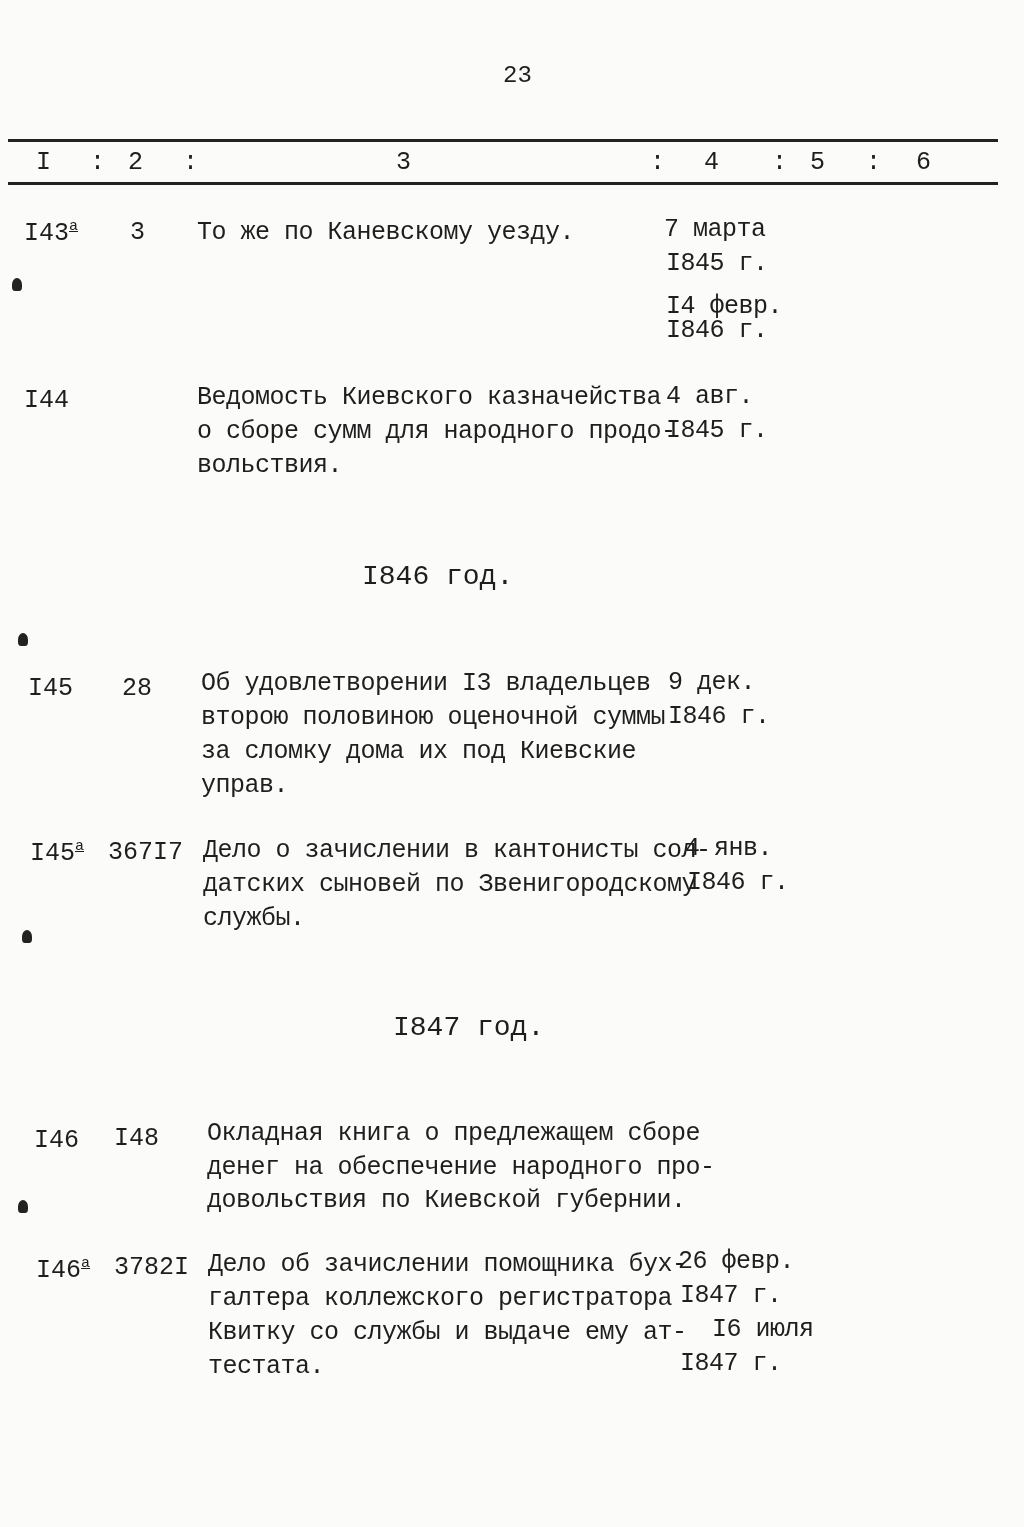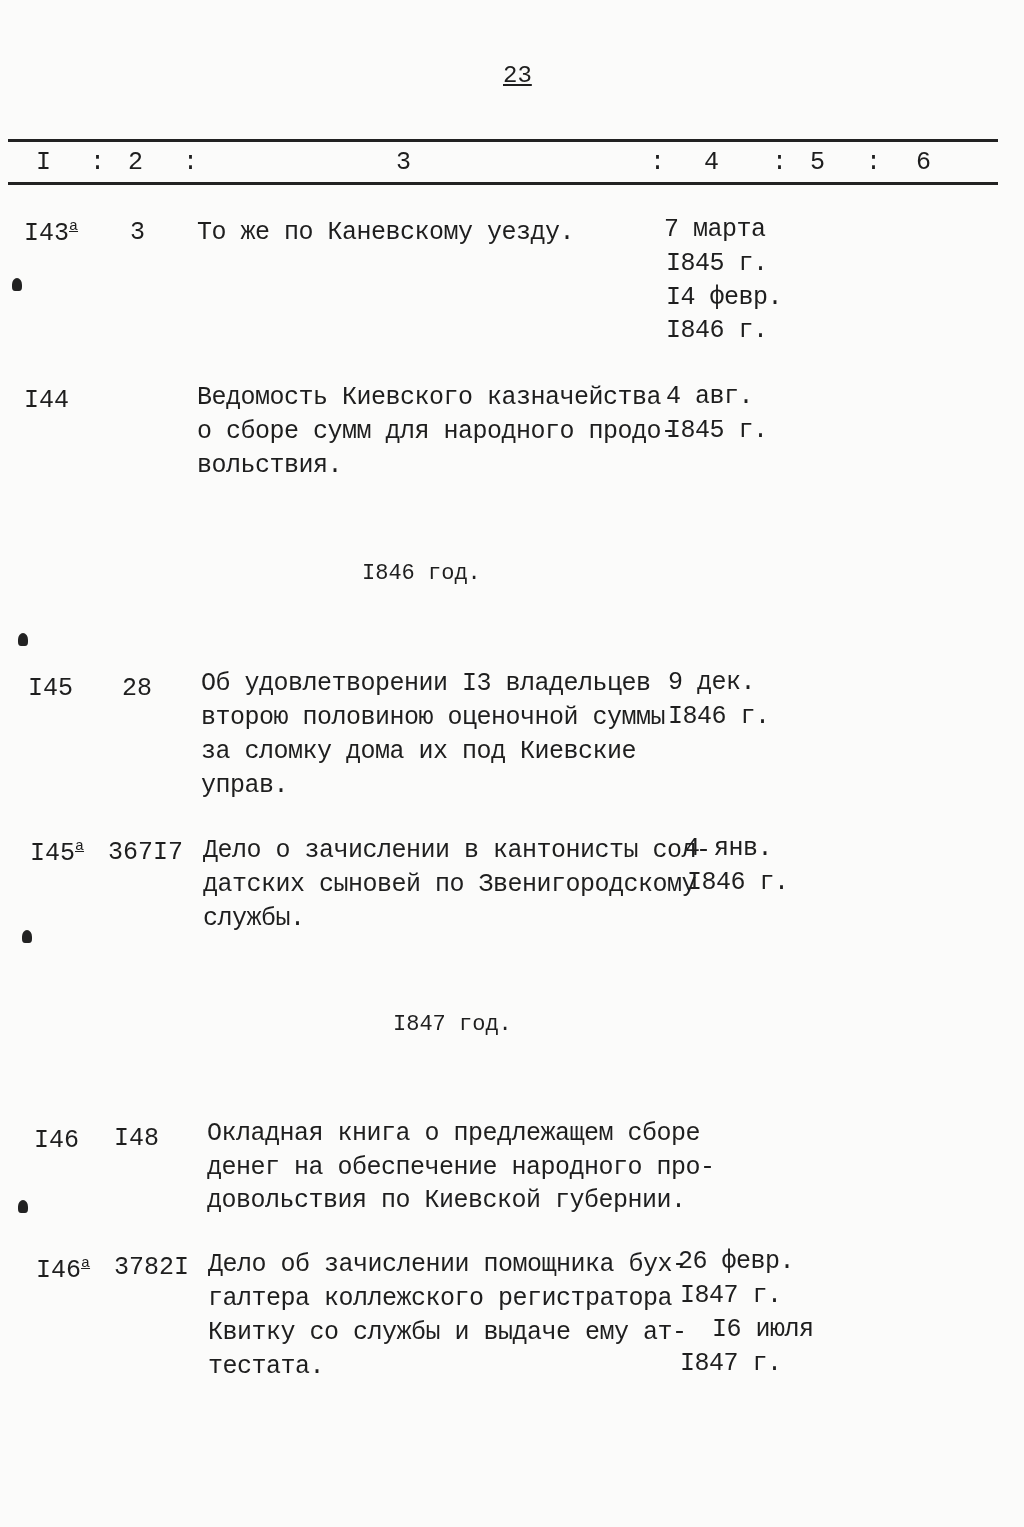--- a/index.html
+++ b/index.html
@@ -2,30 +2,30 @@
 <html><head>
 <meta charset="utf-8">
 <style>
   html, body { margin: 0; padding: 0; }
   body {
     width: 1024px; height: 1527px; background: #fbfbfa; position: relative;
     overflow: hidden; color: #1e1e1e;
     font-family: "Liberation Mono", "DejaVu Sans Mono", monospace;
     font-size: 25px;
   }
-  .page-number { position: absolute; left: 503px; top: 62px; font-size: 24px; text-decoration: underline; }
+  .page-number { position: absolute; left: 503px; top: 62px; font-size: 24px; }
   .rule { position: absolute; left: 8px; width: 990px; height: 3px; background: #222; }
   .rule.top { top: 139px; }
   .rule.bottom { top: 182px; }
   .col-head { position: absolute; top: 148px; font-size: 25px; }
   .entry { position: absolute; }
   .num { position: absolute; font-size: 25px; }
   .num sup { font-size: 15px; text-decoration: underline; vertical-align: 10px; }
   .line { position: absolute; white-space: pre; font-size: 25px; letter-spacing: -0.5px; }
-  .year-head { position: absolute; font-size: 22px; }
+  .year-head { position: absolute; font-size: 28px; }
   .mark { position: absolute; width: 10px; height: 13px; background: #222; border-radius: 50% 50% 30% 30%; }
 </style>
 </head>
 <body>
 
 <div class="page-number">23</div>
 
 <div class="rule top"></div>
 <div class="col-head" style="left:36px">I</div>
 <div class="col-head" style="left:90px">:</div>
@@ -39,21 +39,21 @@
 <div class="col-head" style="left:866px">:</div>
 <div class="col-head" style="left:916px">6</div>
 <div class="rule bottom"></div>
 
 <div class="entry">
   <div class="num" style="left:24px;top:218px"><span>I43</span><sup>a</sup></div>
   <div class="num" style="left:130px;top:218px">3</div>
   <div class="line" style="left:197px;top:218px">То же по Каневскому уезду.</div>
   <div class="line" style="left:664px;top:215px">7 марта</div>
   <div class="line" style="left:666px;top:249px">I845 г.</div>
-  <div class="line" style="left:666px;top:283px">I4 февр.</div>
+  <div class="line" style="left:666px;top:292px">I4 февр.</div>
   <div class="line" style="left:666px;top:316px">I846 г.</div>
 </div>
 <div class="mark" style="left:12px;top:278px"></div>
 
 <div class="entry">
   <div class="num" style="left:24px;top:386px">I44</div>
   <div class="line" style="left:197px;top:383px">Ведомость Киевского казначейства</div>
   <div class="line" style="left:197px;top:417px">о сборе сумм для народного продо-</div>
   <div class="line" style="left:197px;top:451px">вольствия.</div>
   <div class="line" style="left:666px;top:382px">4 авг.</div>

